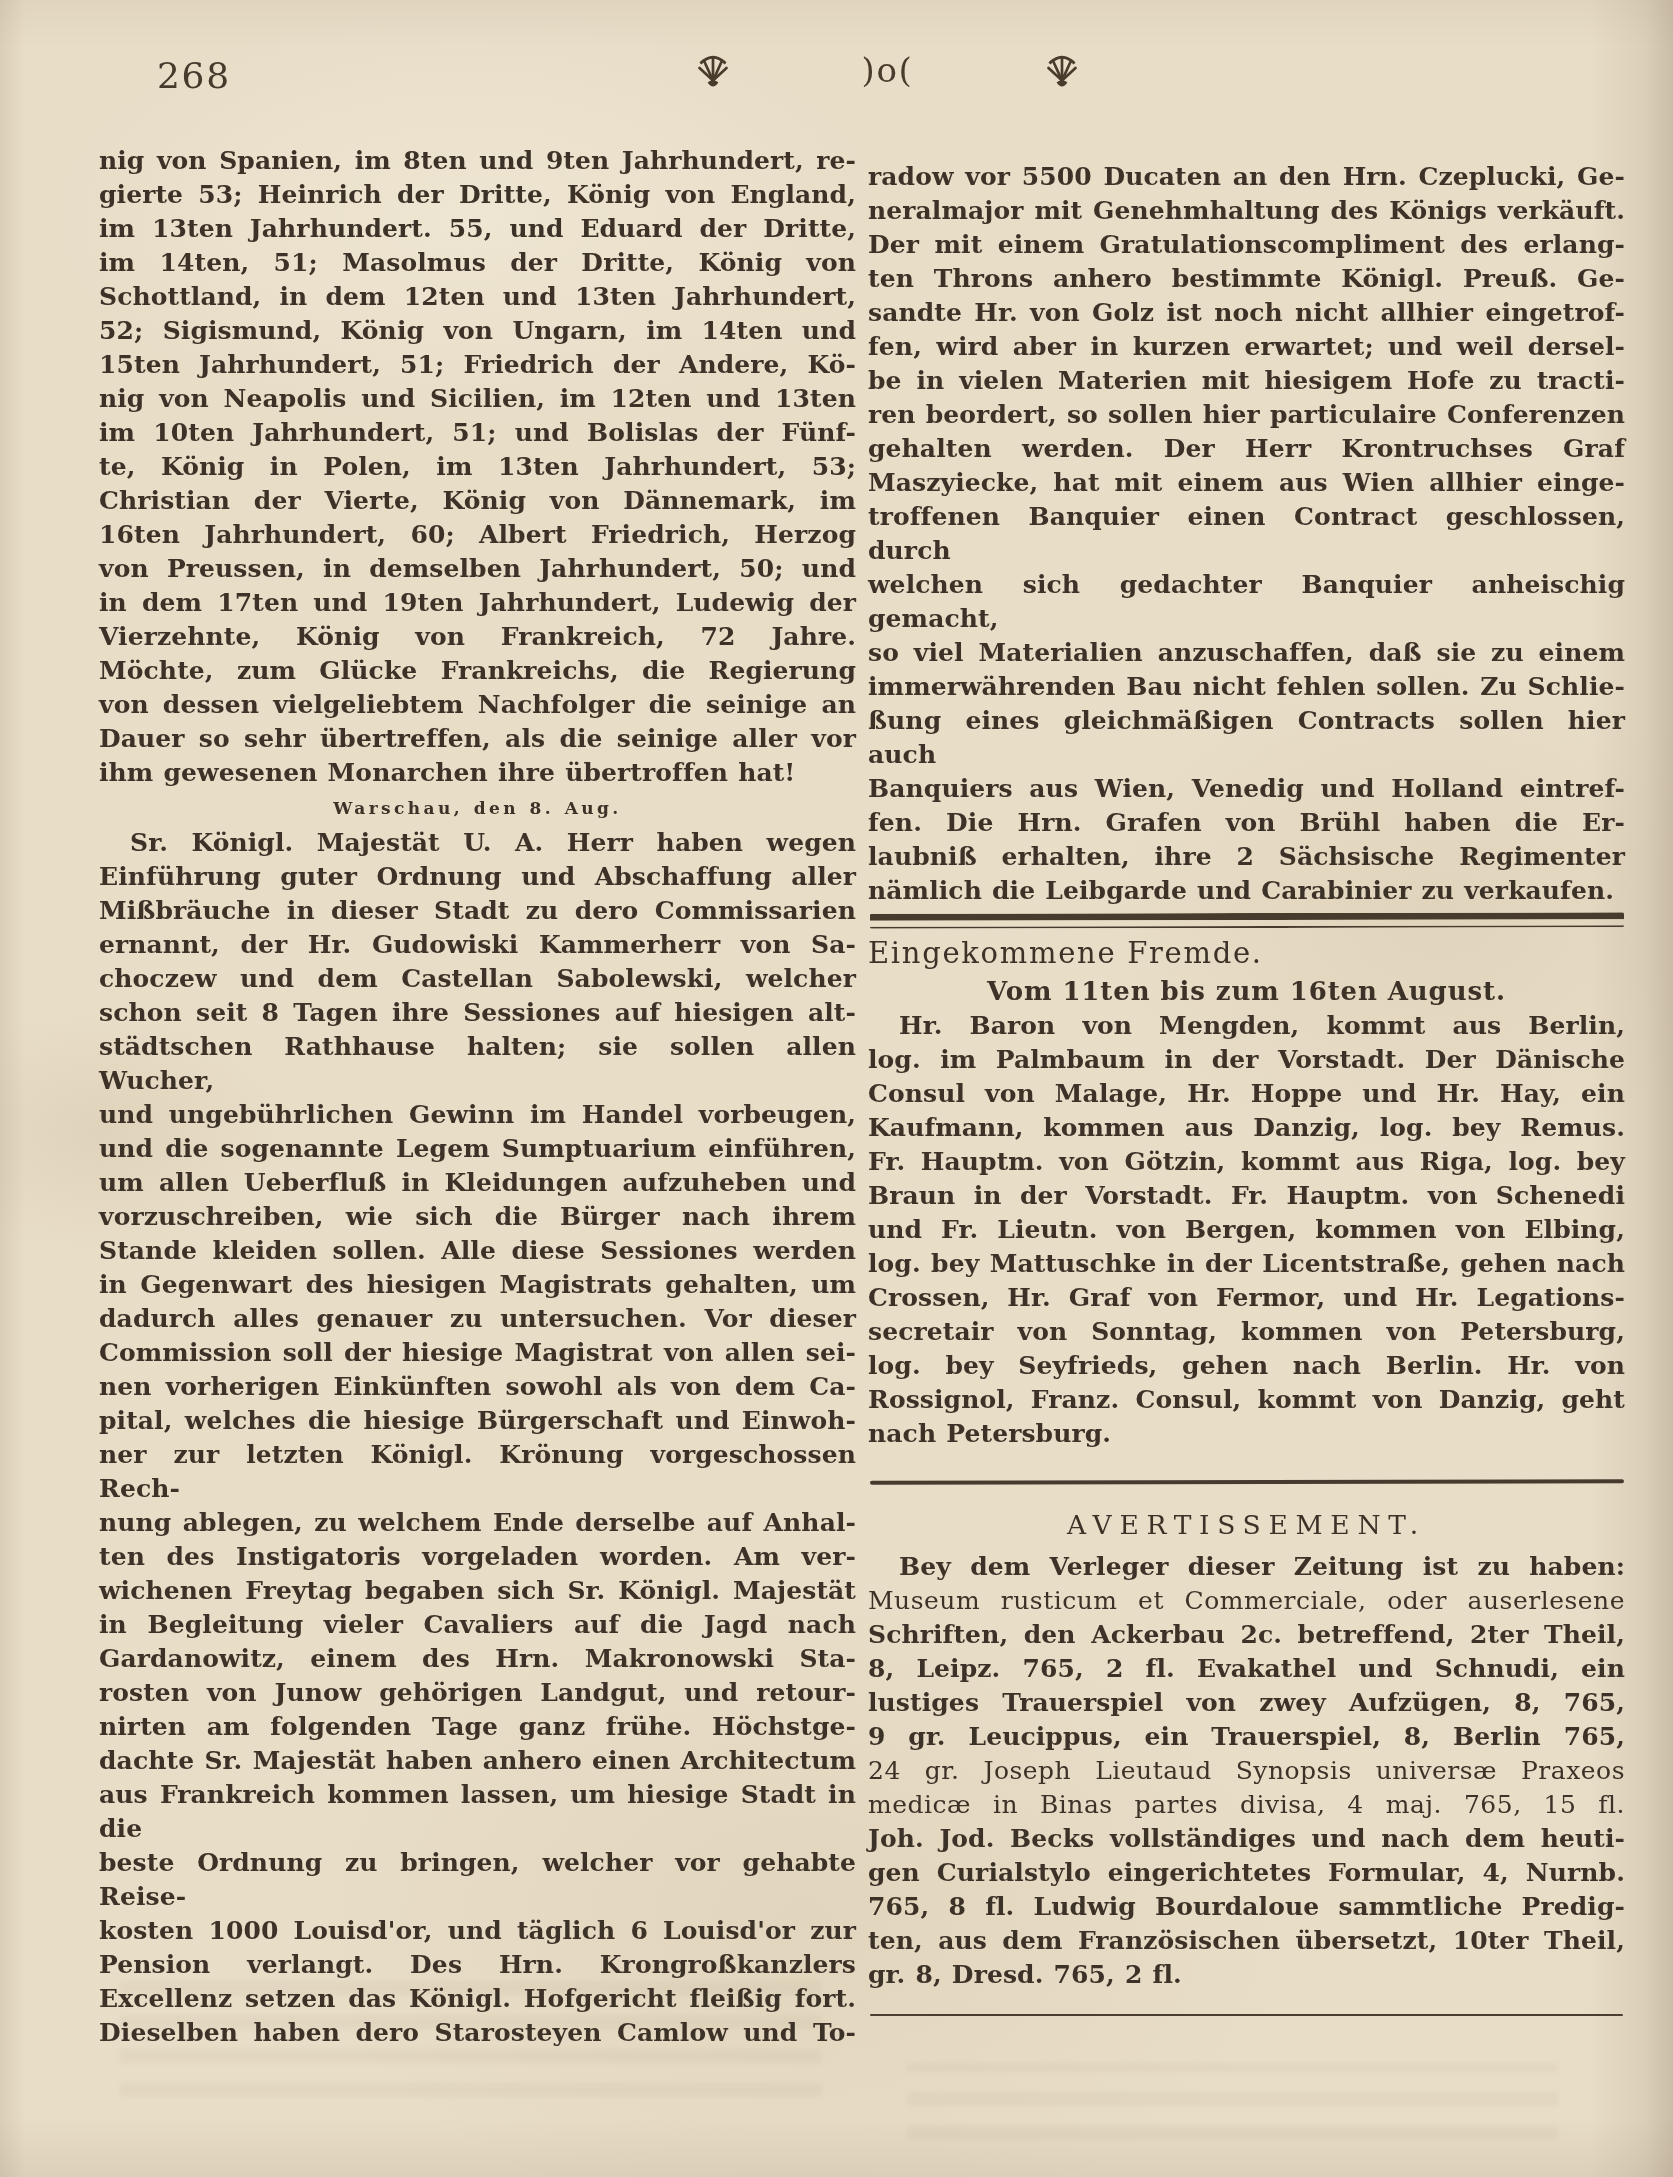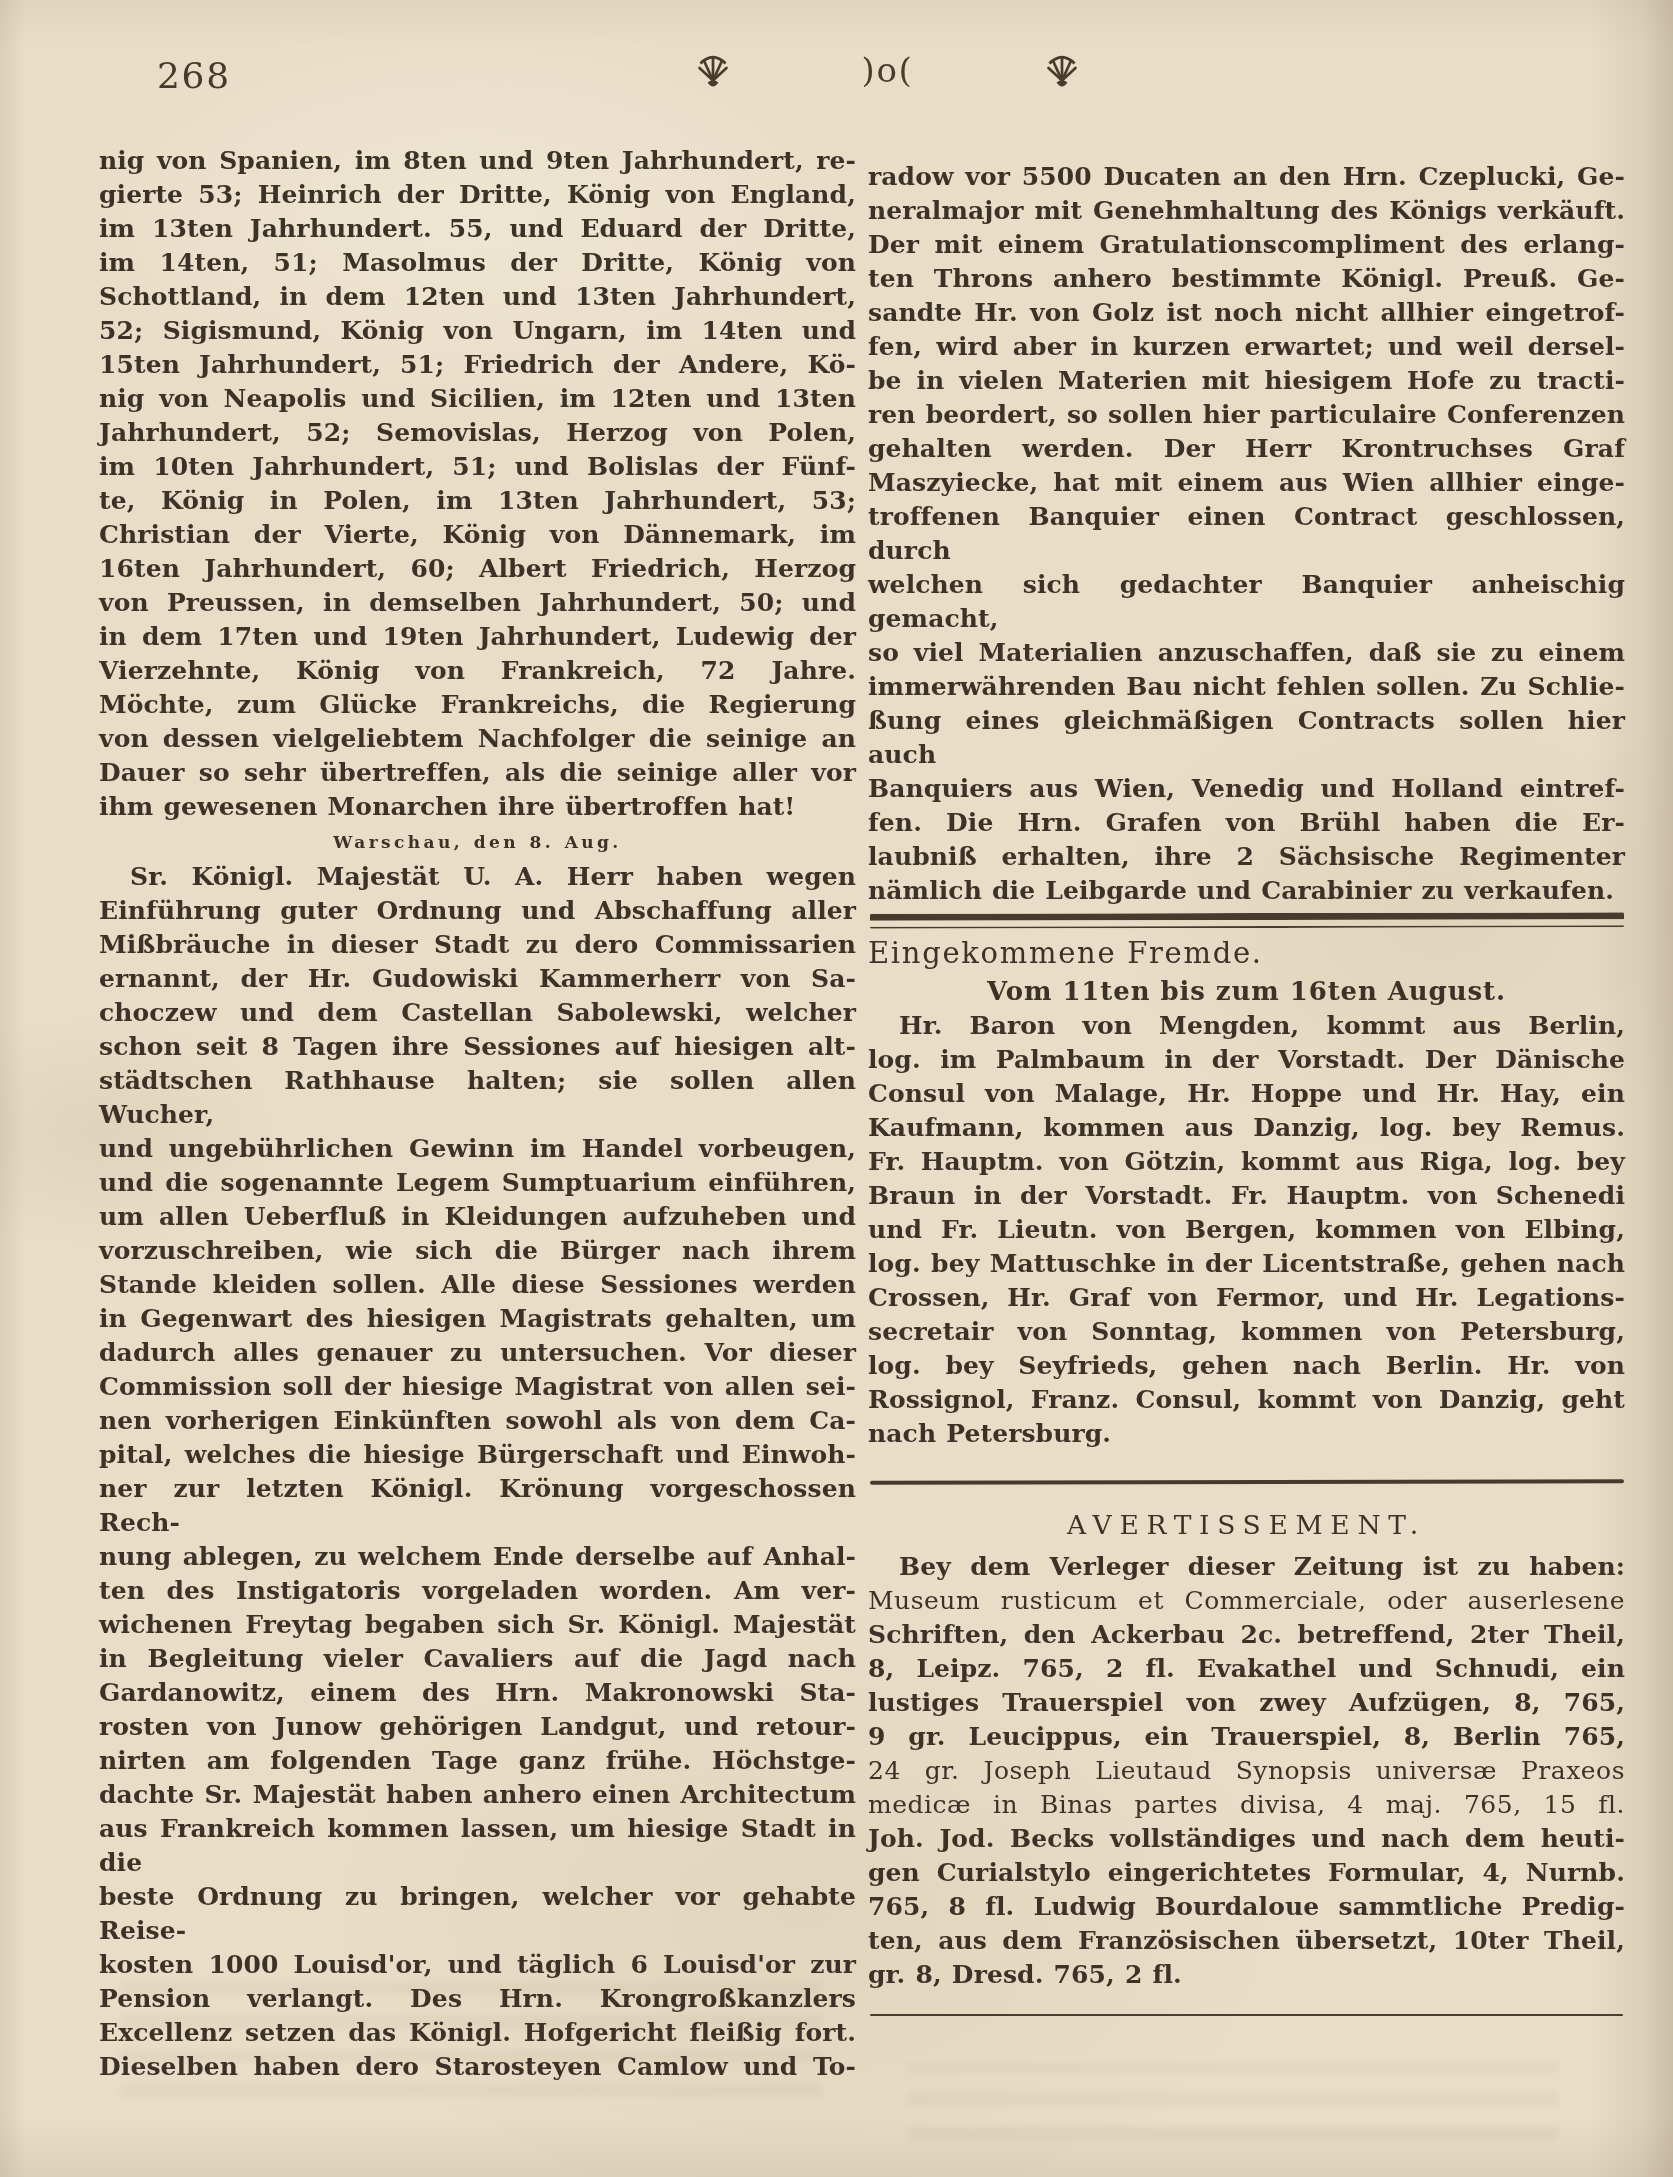--- a/index.html
+++ b/index.html
@@ -113,21 +113,20 @@
 <div class="col col-left">
   <div>
       <div class="ln">nig von Spanien, im 8ten und 9ten Jahrhundert, re-</div>
       <div class="ln">gierte 53; Heinrich der Dritte, König von England,</div>
       <div class="ln">im 13ten Jahrhundert. 55, und Eduard der Dritte,</div>
       <div class="ln">im 14ten, 51; Masolmus der Dritte, König von</div>
       <div class="ln">Schottland, in dem 12ten und 13ten Jahrhundert,</div>
       <div class="ln">52; Sigismund, König von Ungarn, im 14ten und</div>
       <div class="ln">15ten Jahrhundert, 51; Friedrich der Andere, Kö-</div>
       <div class="ln">nig von Neapolis und Sicilien, im 12ten und 13ten</div>
-      <div class="ln">Jahrhundert, 52; Semovislas, Herzog von Polen,</div>
       <div class="ln">im 10ten Jahrhundert, 51; und Bolislas der Fünf-</div>
       <div class="ln">te, König in Polen, im 13ten Jahrhundert, 53;</div>
       <div class="ln">Christian der Vierte, König von Dännemark, im</div>
       <div class="ln">16ten Jahrhundert, 60; Albert Friedrich, Herzog</div>
       <div class="ln">von Preussen, in demselben Jahrhundert, 50; und</div>
       <div class="ln">in dem 17ten und 19ten Jahrhundert, Ludewig der</div>
       <div class="ln">Vierzehnte, König von Frankreich, 72 Jahre.</div>
       <div class="ln">Möchte, zum Glücke Frankreichs, die Regierung</div>
       <div class="ln">von dessen vielgeliebtem Nachfolger die seinige an</div>
       <div class="ln">Dauer so sehr übertreffen, als die seinige aller vor</div>

